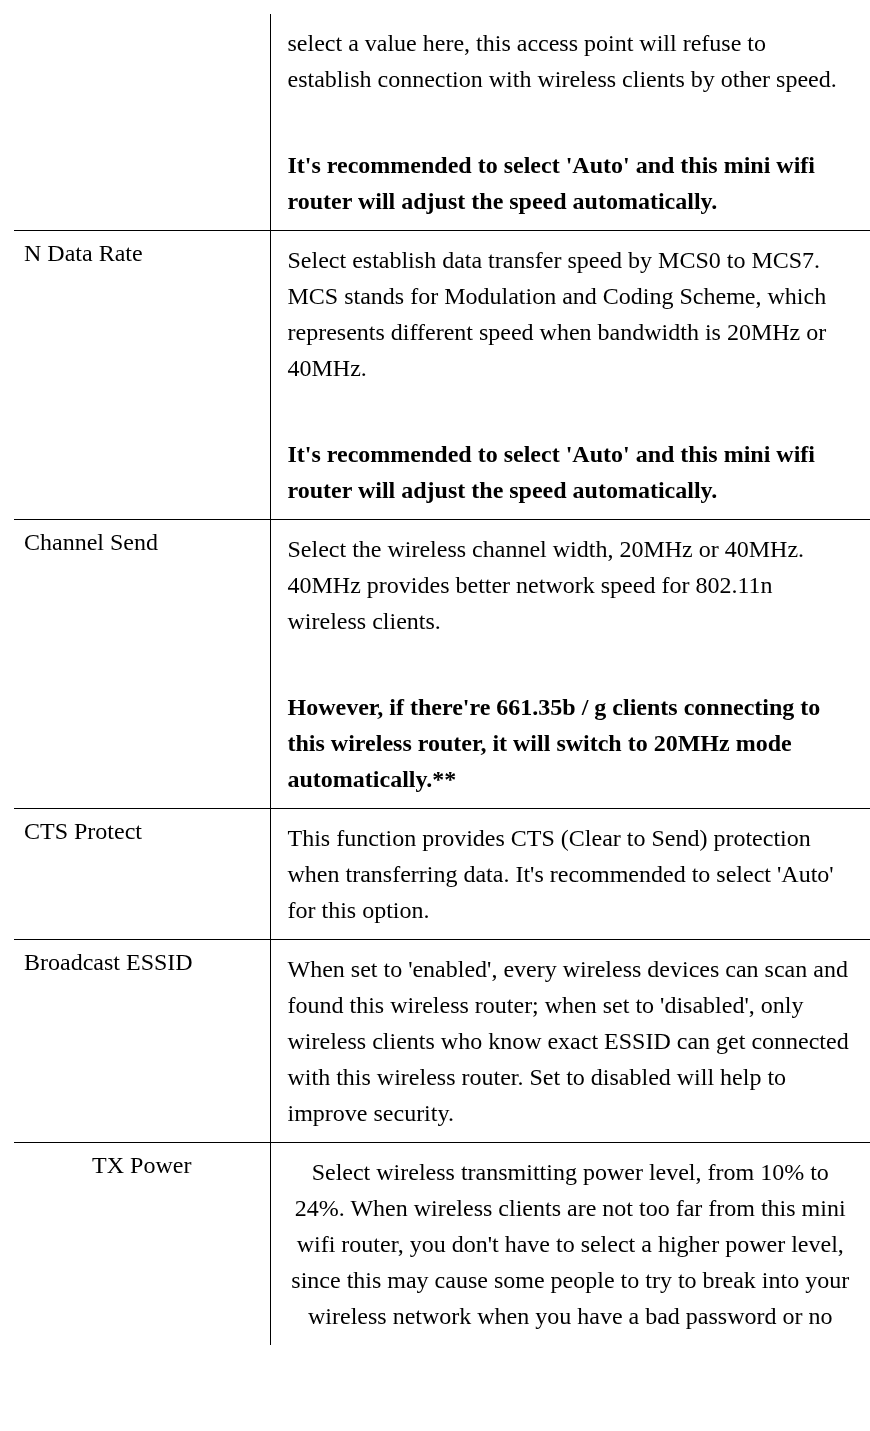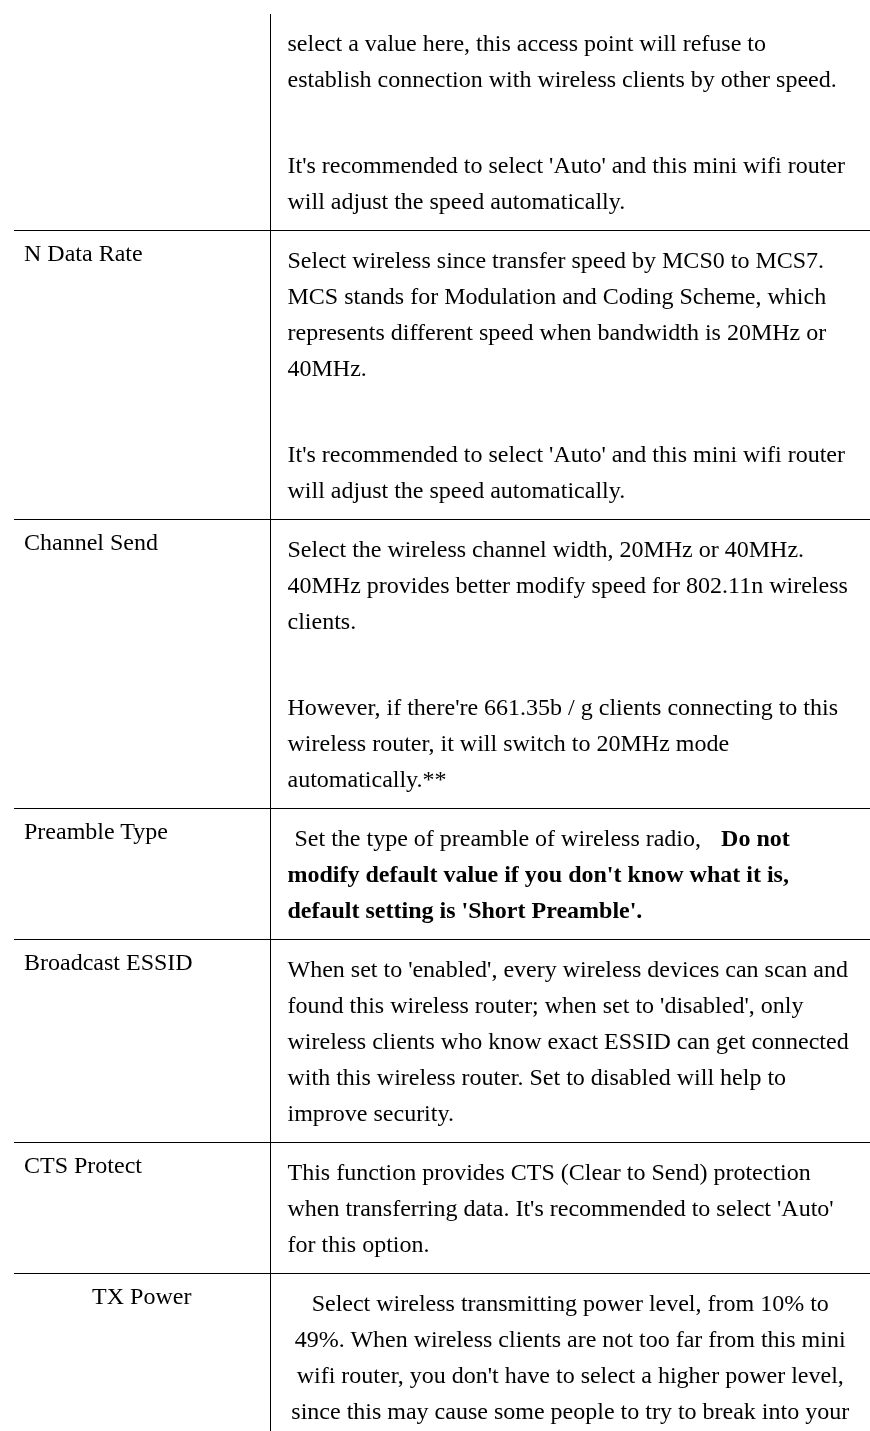--- a/index.html
+++ b/index.html
@@ -38,69 +38,64 @@
     }
     tr:last-child td {
       border-bottom: none;
       text-align: center;
     }
     .para {
       margin-bottom: 0;
     }
     .para + .para {
       margin-top: 1.5em;
+      font-weight: bold;
     }
     .bold {
       font-weight: bold;
     }
   </style>
 </head>
 <body>
 
 <table>
   <tbody>
       <tr>
     <td class="label"></td>
     <td class="desc">
       <div class="para">select a value here, this access point will refuse to establish connection with wireless clients by other speed.</div>
       <div class="para">It's recommended to select 'Auto' and this mini wifi router will adjust the speed automatically.</div>
     </td>
   </tr>
   <tr>
     <td class="label">N Data Rate</td>
     <td class="desc">
-      <div class="para">Select wireless since transfer speed by MCS0 to MCS7. MCS stands for Modulation and Coding Scheme, which represents different speed when bandwidth is 20MHz or 40MHz.</div>
+      <div class="para">Select establish data transfer speed by MCS0 to MCS7. MCS stands for Modulation and Coding Scheme, which represents different speed when bandwidth is 20MHz or 40MHz.</div>
       <div class="para">It's recommended to select 'Auto' and this mini wifi router will adjust the speed automatically.</div>
     </td>
   </tr>
   <tr>
     <td class="label">Channel Send</td>
     <td class="desc">
-      <div class="para">Select the wireless channel width, 20MHz or 40MHz. 40MHz provides better modify speed for 802.11n wireless clients.</div>
+      <div class="para">Select the wireless channel width, 20MHz or 40MHz. 40MHz provides better network speed for 802.11n wireless clients.</div>
       <div class="para">However, if there're 661.35b / g clients connecting to this wireless router, it will switch to 20MHz mode automatically.**</div>
     </td>
   </tr>
   <tr>
-    <td class="label">Preamble Type</td>
+    <td class="label">CTS Protect</td>
     <td class="desc">
-      <div class="para"><span>Set the type of preamble of wireless radio, </span><span class="bold">Do not modify default value if you don't know what it is, default setting is 'Short Preamble'.</span></div>
+      <div class="para">This function provides CTS (Clear to Send) protection when transferring data. It's recommended to select 'Auto' for this option.</div>
     </td>
   </tr>
   <tr>
     <td class="label">Broadcast ESSID</td>
     <td class="desc">
       <div class="para">When set to 'enabled', every wireless devices can scan and found this wireless router; when set to 'disabled', only wireless clients who know exact ESSID can get connected with this wireless router. Set to disabled will help to improve security.</div>
     </td>
   </tr>
   <tr>
-    <td class="label">CTS Protect</td>
-    <td class="desc">
-      <div class="para">This function provides CTS (Clear to Send) protection when transferring data. It's recommended to select 'Auto' for this option.</div>
-    </td>
-  </tr>
-  <tr>
     <td class="label">TX Power</td>
     <td class="desc">
-      <div class="para">Select wireless transmitting power level, from 10% to 49%. When wireless clients are not too far from this mini wifi router, you don't have to select a higher power level, since this may cause some people to try to break into your wireless network when you have a bad password or no</div>
+      <div class="para">Select wireless transmitting power level, from 10% to 24%. When wireless clients are not too far from this mini wifi router, you don't have to select a higher power level, since this may cause some people to try to break into your wireless network when you have a bad password or no</div>
     </td>
   </tr>
 </tbody>
   </table>
 
 </body></html>

